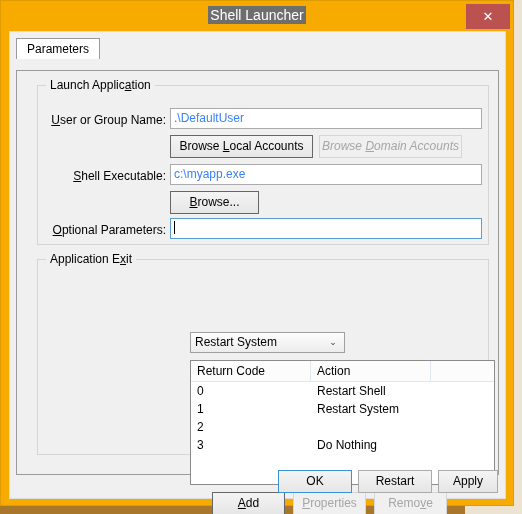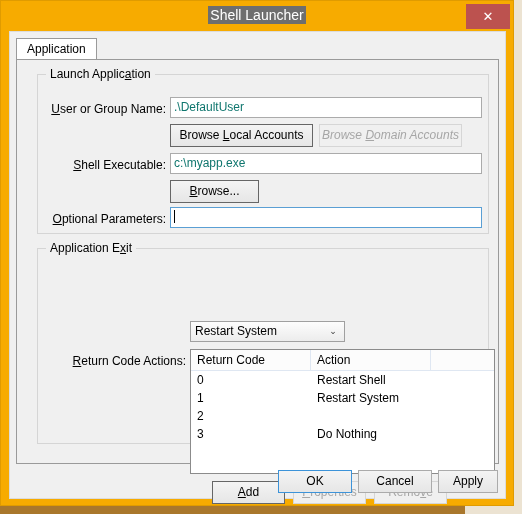--- a/index.html
+++ b/index.html
@@ -97,21 +97,21 @@
     background: #ffffff;
     border: 1px solid #9a9a9a;
     border-bottom: none;
     font-size: 12px;
     box-sizing: border-box;
     z-index: 2;
     cursor: default;
   }
   #tabpage {
     position: absolute;
-    left: 6px; top: 27px;
+    left: 6px; top: 38px;
     width: 483px;
     height: 405px;
     background: #f0f0f0;
     border: 1px solid #9a9a9a;
     box-sizing: border-box;
   }
 
   
   .groupbox {
     position: absolute;
@@ -143,21 +143,21 @@
     white-space: nowrap;
     line-height: 16px;
   }
   .txt {
     position: absolute;
     background: #ffffff;
     border: 1px solid #ababab;
     box-sizing: border-box;
     font-family: "Liberation Sans", sans-serif;
     font-size: 12px;
-    color: #0f766e;
+    color: #3b82f6;
     padding: 0 3px;
     line-height: 19px;
     height: 21px;
     overflow: hidden;
     white-space: nowrap;
   }
   .txt.focused {
     border: 1px solid #5a9fd4;
   }
   .caret {
@@ -270,21 +270,21 @@
   <div id="titlebar">
     <div id="title-text">
       <span>Shell Launcher</span>
     </div>
     <div id="close-button">✕</div>
   </div>
 
   <div id="client">
 
     <div id="tabstrip">
-      <div id="tab-properties">Application</div>
+      <div id="tab-properties">Parameters</div>
     </div>
 
     <div id="tabpage">
 
       <div class="groupbox" id="group-launch">
         <div class="gb-title"><span>Launch Applic</span><span class="u">a</span><span>tion</span></div>
 
         <div class="lbl" style="left:0; top:26px; width:128px;"><span class="u">U</span><span>ser or Group Name:</span></div>
         <div class="txt" style="left:132px; top:22px; width:312px;" placeholder=".\DefaultUser">.\DefaultUser</div>
 
@@ -301,21 +301,20 @@
       </div>
 
       <div class="groupbox" id="group-exit">
         <div class="gb-title"><span>Application E</span><span class="u">x</span><span>it</span></div>
 
         <div id="combo-close-action">
           <span>Restart System</span>
           <span id="combo-arrow">⌄</span>
         </div>
 
-        <div class="lbl" style="left:0; top:104px; width:148px;"><span class="u">R</span><span>eturn Code Actions:</span></div>
 
         <div id="listview">
           <div id="lv-header">
             <div class="hcell col-code">Return Code</div>
             <div class="hcell col-action">Action</div>
             <div class="hcell col-extra"></div>
           </div>
           <div id="lv-body">
               <div class="lv-row">
                 <div class="cell col-code">0</div>
@@ -341,18 +340,18 @@
 
         <div class="btn dark-border" style="left:174px; top:232px; width:73px;"><span class="u">A</span><span>dd</span></div>
         <div class="btn disabled" style="left:255px; top:232px; width:73px;"><span class="u">P</span><span>roperties</span></div>
         <div class="btn disabled" style="left:336px; top:232px; width:73px;"><span>Remo</span><span class="u">v</span><span>e</span></div>
       </div>
 
     </div>
 
     <div id="footer-buttons">
       <div class="btn default-btn" id="btn-ok">OK</div>
-      <div class="btn" id="btn-cancel">Cancel</div>
+      <div class="btn" id="btn-cancel">Restart</div>
       <div class="btn" id="btn-apply">Apply</div>
     </div>
 
   </div>
 </div>
 
 </body></html>

